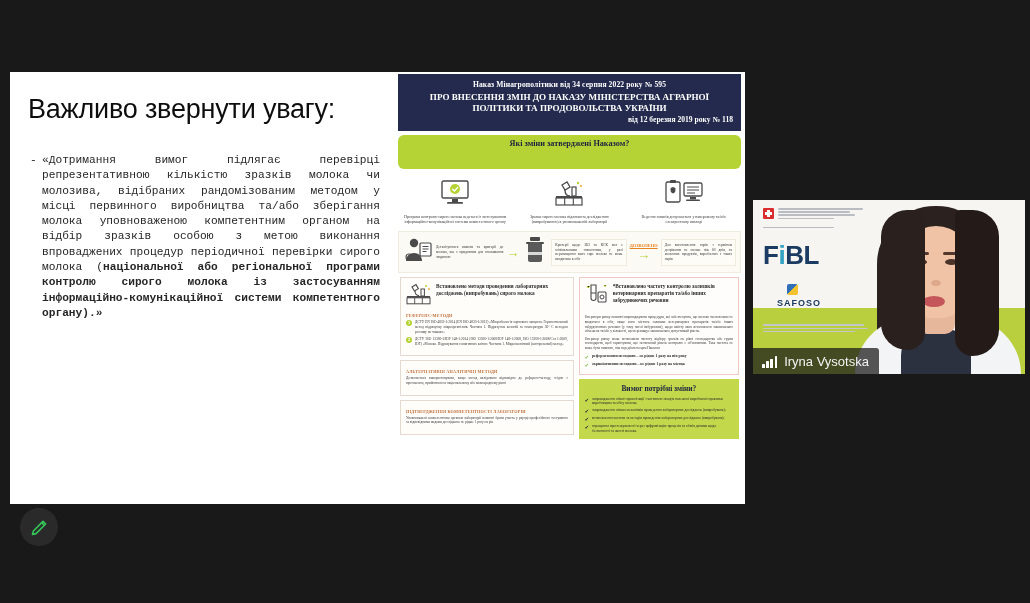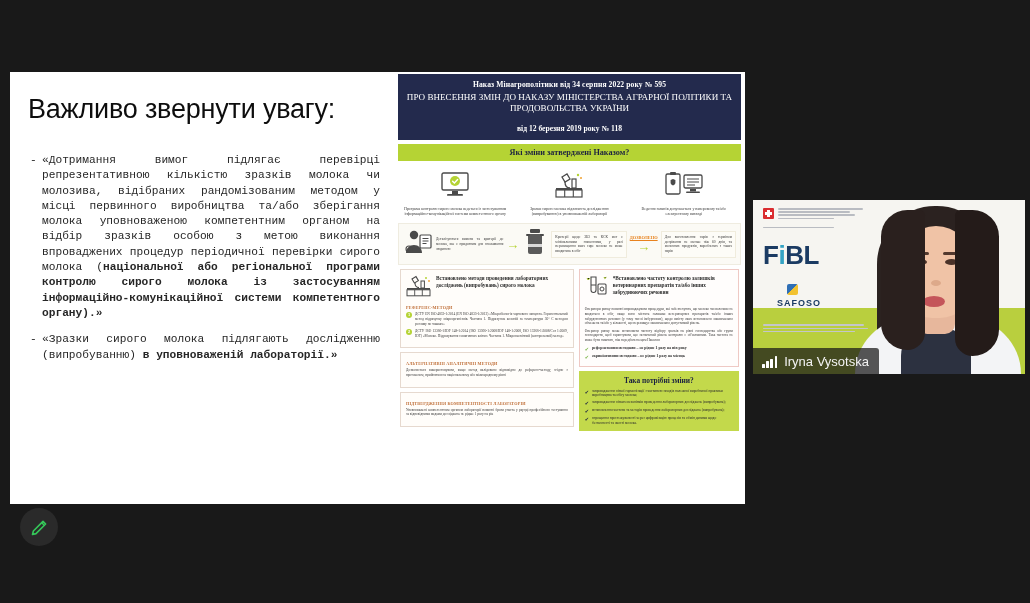--- a/index.html
+++ b/index.html
@@ -47,28 +47,29 @@
   
   .info {
     position: absolute; left: 384px; top: 0; width: 351px; height: 432px;
     background: #ffffff; padding: 2px 4px 0 4px;
   }
   .info-head {
     background: #232a4d; color: #fff; text-align: center;
     padding: 6px 8px 7px; font-family: "Liberation Serif", serif;
   }
   .info-head .l1 { font-size: 7.6px; font-weight: 700; letter-spacing: .1px; }
-  .info-head .l2 { font-size: 9.1px; font-weight: 400; margin-top: 3px; line-height: 11px; }
-  .info-head .l3 { font-size: 7.6px; font-weight: 700; margin-top: 10px; }
+  .info-head .l2 { font-size: 9.1px; font-weight: 700; margin-top: 3px; line-height: 11px; }
+  .info-head .l3 { font-size: 7.6px; font-weight: 700; margin-top: 1px; text-align: right; }
 
   .green-bar {
     background: #b5d334; color: #1d2340; text-align: center;
     font-family: "Liberation Serif", serif;
-    font-size: 8.2px; font-weight: 700; padding: 4px 0 4px;
+    font-size: 8.2px; font-weight: 700; padding: 4px 0 21px;
     margin-top: 4px;
+    border-radius: 6px;
   }
 
   .cols3 { display: flex; gap: 4px; padding: 6px 2px 4px; }
   .col3 { flex: 1; text-align: center; }
   .col3 .cap {
     font-size: 3.9px; line-height: 5.2px; color: #3a3a3a;
     font-family: "Liberation Serif", serif; margin-top: 4px; padding: 0 3px;
   }
   .ic { height: 36px; display: flex; align-items: center; justify-content: center; }
 
@@ -248,21 +249,20 @@
 
 <div id="app">
 
   <div id="slide">
 
     <div class="slide-left">
       <div class="slide-title">Важливо звернути увагу:</div>
       <div class="slide-body">
         <ul class="bullets">
           <li><span>«Дотримання вимог підлягає перевірці репрезентативною кількістю зразків молока чи молозива, відібраних рандомізованим методом у місці первинного виробництва та/або зберігання молока уповноваженою компетентним органом на відбір зразків особою з метою виконання впроваджених процедур періодичної перевірки сирого молока (</span><span class="bold">національної або регіональної програми контролю сирого молока із застосуванням інформаційно-комунікаційної системи компетентного органу).»</span></li>
-          <li><span>«Зразки сирого молока підлягають дослідженню (випробуванню) </span><span class="bold">в уповноваженій лабораторії.»</span></li>
         </ul>
       </div>
     </div>
 
     <div class="info">
 
       <div class="info-head">
         <div class="l1">Наказ Мінагрополітики від 34 серпня 2022 року № 595</div>
         <div class="l2">ПРО ВНЕСЕННЯ ЗМІН ДО НАКАЗУ МІНІСТЕРСТВА АГРАРНОЇ ПОЛІТИКИ ТА ПРОДОВОЛЬСТВА УКРАЇНИ</div>
         <div class="l3">від 12 березня 2019 року № 118</div>
@@ -404,21 +404,21 @@
               <span class="chk">✔</span>
               <span class="chk-tx">референтними методами – не рідше 1 разу на пів року</span>
             </div>
             <div class="chk-line">
               <span class="chk">✔</span>
               <span class="chk-tx">скринінговими методами – не рідше 1 разу на місяць</span>
             </div>
           </div>
 
           <div class="why">
-            <div class="why-t">Така потрібні зміни?</div>
+            <div class="why-t">Вимог потрібні зміни?</div>
             <div class="chk-line">
               <span class="chk">✔</span>
               <span class="chk-tx">запровадження чіткої гармонізації з частиною заходів належної виробничої практики виробництва та обігу молока;</span>
             </div>
             <div class="chk-line">
               <span class="chk">✔</span>
               <span class="chk-tx">запровадження чітких механізмів проведення лабораторних досліджень (випробувань);</span>
             </div>
             <div class="chk-line">
               <span class="chk">✔</span>

